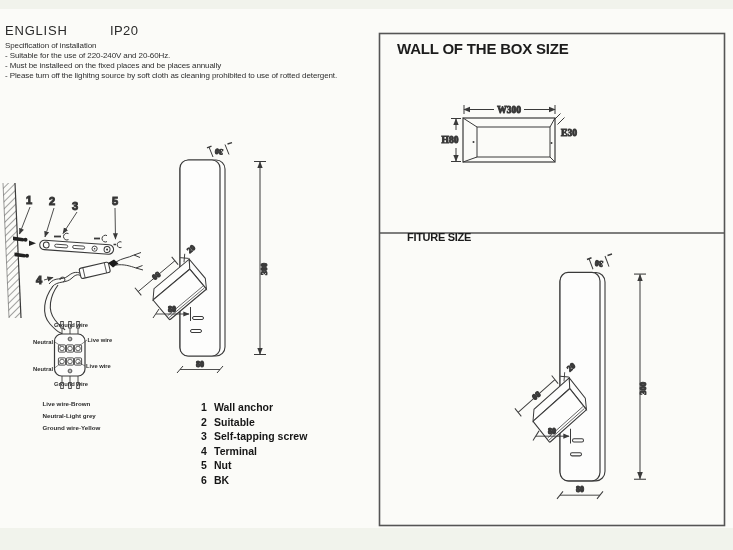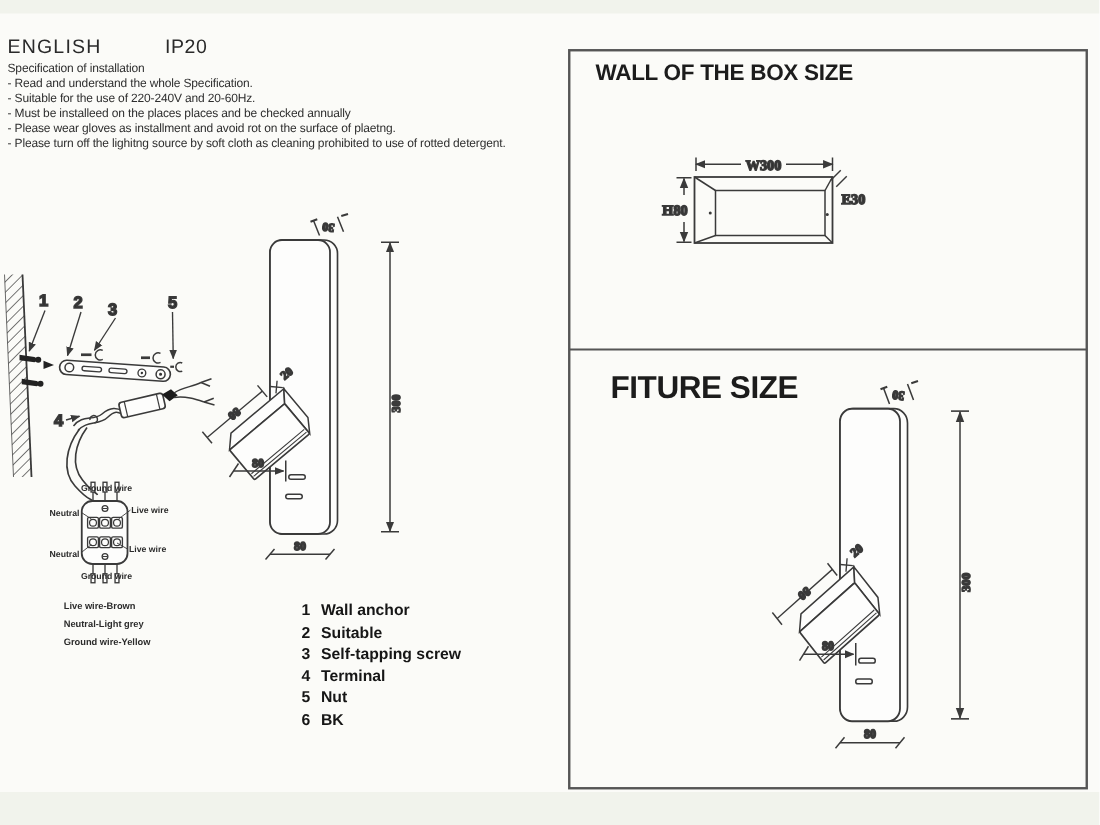--- a/index.html
+++ b/index.html
@@ -12,45 +12,43 @@
   .abs{position:absolute;}
   .strip{position:absolute;left:0;width:733px;background:#e9ece1;opacity:.55;}
   #hdr{left:5px;top:23px;font-size:13px;letter-spacing:.8px;color:#2a2a2a;text-align:center;}
   #hdr .ip{position:absolute;left:105px;top:0;letter-spacing:.4px;}
   #spec{left:5px;top:41px;font-size:8px;line-height:10px;letter-spacing:-.1px;color:#2e2e2e;white-space:nowrap;}
   #parts{left:201px;top:400px;font-size:10.5px;font-weight:700;color:#161616;line-height:14.6px;}
   #parts .row{display:flex;}
   #parts .num{width:13px;}
   .panel-title{font-weight:700;color:#1c1c1c;}
   #box-title{left:397px;top:40px;font-size:15px;letter-spacing:-.2px;}
-  #fit-title{left:407px;top:247px;font-size:21px;letter-spacing:-.3px;}
+  #fit-title{left:407px;top:231px;font-size:11px;letter-spacing:-.3px;}
   #footer{left:277px;top:491px;font-size:14px;color:#222;}
   svg{position:absolute;left:0;top:0;}
   svg text{font-family:"Liberation Serif", serif;font-weight:700;fill:#2b2b2b;}
   svg text.sans{font-family:"Liberation Sans", sans-serif;}
 </style>
 </head>
 <body>
 
 <div id="canvas">
 
   <div class="strip" style="top:0;height:9px;"></div>
   <div class="strip" style="top:528px;height:22px;"></div>
 
   <div class="abs" id="hdr">
     <span>ENGLISH</span>
     <span class="ip">IP20</span>
   </div>
 
   <div class="abs" id="spec">
     <div>Specification of installation</div>
-    <div>- Read and understand the whole Specification.</div>
     <div>- Suitable for the use of 220-240V and 20-60Hz.</div>
-    <div>- Must be installeed on the places places and be checked annually</div>
-    <div>- Please wear gloves as installment and avoid rot on the surface of plaetng.</div>
+    <div>- Must be installeed on the fixed places and be places annually</div>
     <div>- Please turn off the lighitng source by soft cloth as cleaning prohibited to use of rotted detergent.</div>
   </div>
 
   <svg width="733" height="550" viewBox="0 0 733 550">
     <defs>
       <pattern id="hatch" width="5" height="5" patternUnits="userSpaceOnUse" patternTransform="rotate(45)">
         <line x1="0" y1="0" x2="0" y2="5" stroke="#4a4a4a" stroke-width="1"></line>
       </pattern>
       <marker id="arr" viewBox="0 0 10 10" refX="9" refY="5" markerWidth="7" markerHeight="7" orient="auto-start-reverse">
         <path d="M0,1 L10,5 L0,9 z" fill="#3a3a3a"></path>

